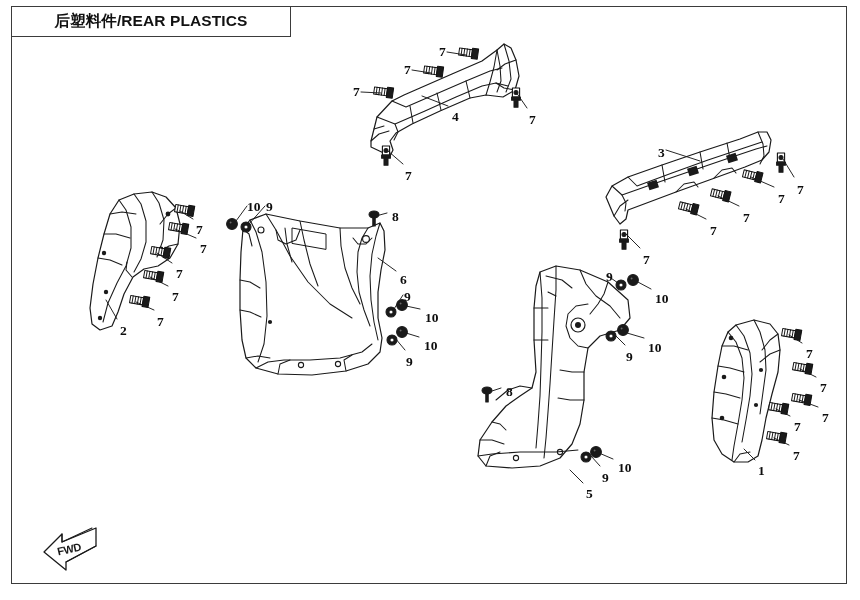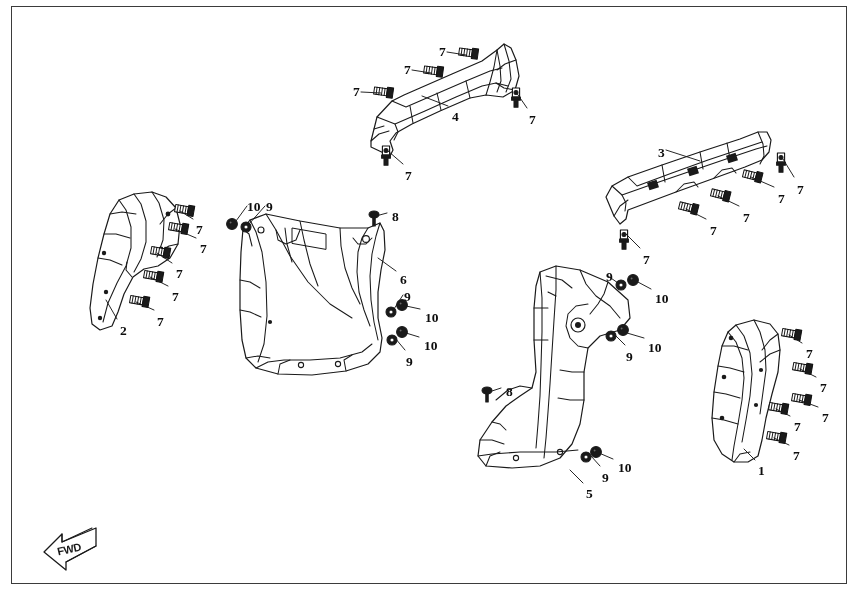--- a/index.html
+++ b/index.html
@@ -72,20 +72,23 @@
     letter-spacing: -0.3px;
   }
 </style>
 </head>
 <body>
 
 <div id="page">
 
   <div id="page-border"></div>
 
+  <div id="title-box">
+    <span id="title-text">后塑料件/REAR PLASTICS</span>
+  </div>
 
   <svg class="svg-layer" viewBox="0 0 860 600" xmlns="http://www.w3.org/2000/svg">
     <defs>
       <g id="bolt7">
         <rect x="-11" y="-3.6" width="13" height="7.2" fill="#ffffff" stroke="#111" stroke-width="1"></rect>
         <line x1="-8.5" y1="-3.6" x2="-8.5" y2="3.6" stroke="#111" stroke-width="0.9"></line>
         <line x1="-5.8" y1="-3.6" x2="-5.8" y2="3.6" stroke="#111" stroke-width="0.9"></line>
         <line x1="-3.1" y1="-3.6" x2="-3.1" y2="3.6" stroke="#111" stroke-width="0.9"></line>
         <line x1="-0.4" y1="-3.6" x2="-0.4" y2="3.6" stroke="#111" stroke-width="0.9"></line>
         <rect x="2" y="-5.2" width="6" height="10.4" fill="#1a1a1a" stroke="#111" stroke-width="1"></rect>

